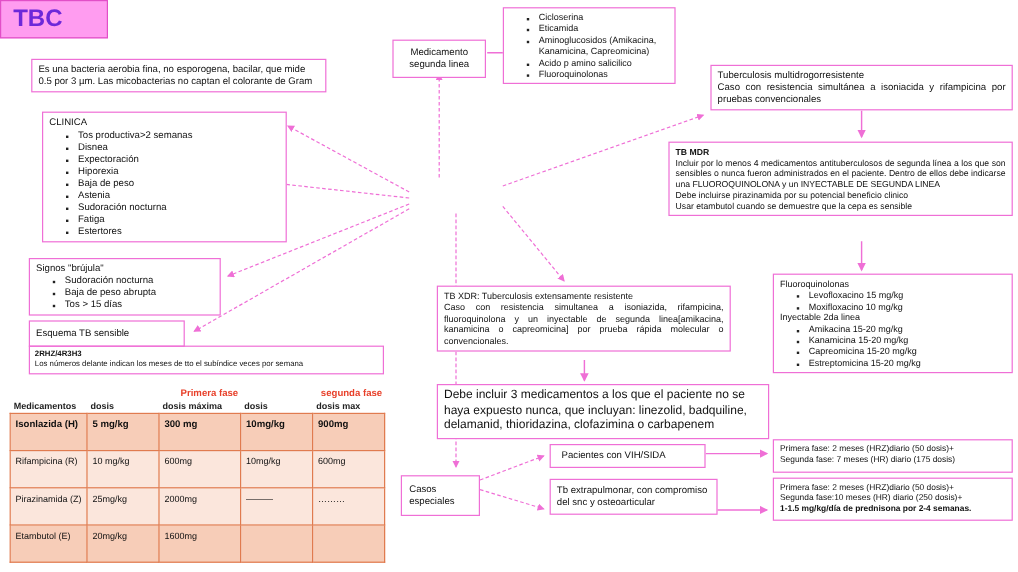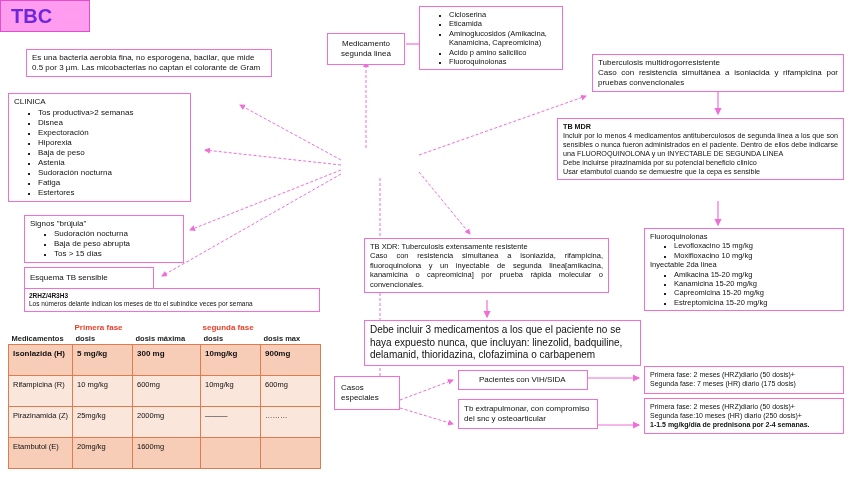--- a/index.html
+++ b/index.html
@@ -23,21 +23,21 @@
   ul.bul li{position:relative;padding-left:10px;}
   ul.bul li:before{
     content:"";position:absolute;left:0;top:5px;
     width:2px;height:2px;background:#222;
   }
   .bold{font-weight:bold;}
   .just{text-align:justify;}
 
   
   #bacteria{left:26px;top:49px;width:246px;font-size:8px;}
-  #clinica{left:8px;top:93px;width:183px;font-size:8px;}
+  #clinica{left:35px;top:93px;width:204px;font-size:8px;}
   #clinica .hd{margin-bottom:1px;}
   #signos{left:24px;top:215px;width:160px;font-size:8px;}
   #esquema{left:24px;top:267px;width:130px;font-size:8px;padding:5px;}
   #notacion{left:24px;top:288px;width:296px;font-size:6.5px;border:none;
             border-top:1px solid #ef6fd6;border-bottom:1px solid #ef6fd6;
             border-left:1px solid #ef6fd6;border-right:1px solid #ef6fd6;
             background:transparent;padding:3px 4px;}
   #notacion .f{font-weight:bold;}
 
   #medseg{left:327px;top:33px;width:78px;font-size:8px;padding:5px 6px;text-align:center;}
@@ -49,31 +49,31 @@
     display:flex;align-items:center;padding-left:10px;
     font-size:20px;font-weight:bold;color:#6d28d9;
   }
 
   #mdrdef{left:592px;top:54px;width:252px;font-size:8px;}
   #tbmdr{left:557px;top:118px;width:287px;font-size:7.2px;}
   #fluoro{left:644px;top:228px;width:200px;font-size:7.5px;}
   #tbxdr{left:364px;top:238px;width:245px;font-size:7.5px;}
   #tresmed{left:364px;top:320px;width:277px;font-size:10px;}
 
-  #casos{left:334px;top:376px;width:66px;font-size:8px;padding:6px;}
-  #vih{left:458px;top:370px;width:130px;font-size:8px;padding:4px 20px;}
+  #casos{left:334px;top:396px;width:66px;font-size:8px;padding:6px;}
+  #vih{left:458px;top:370px;width:130px;font-size:8px;padding:4px 9px;}
   #extrapul{left:458px;top:399px;width:140px;font-size:8px;padding:4px 5px;}
   #rxvih{left:644px;top:366px;width:200px;font-size:7px;padding:4px 5px;}
   #rxextra{left:644px;top:398px;width:200px;font-size:7px;padding:4px 5px;}
 
   
   #tablewrap{position:absolute;left:8px;top:322px;width:312px;}
   .tbl{border-collapse:collapse;width:312px;font-size:7.5px;table-layout:fixed;}
   .tbl .phase{
-    color:#e8402a;font-weight:bold;font-size:8px;text-align:left;
+    color:#e8402a;font-weight:bold;font-size:8px;text-align:right;
     border:none;background:transparent;padding:1px 2px;
   }
   .tbl .colh{
     border:none;background:transparent;padding:1px 3px;
     font-size:7.5px;color:#222;text-align:left;
   }
   .tbl td.cell{
     border:1px solid #e07b4f;background:#f9ded2;
     padding:4px 4px;vertical-align:top;height:22px;
   }

